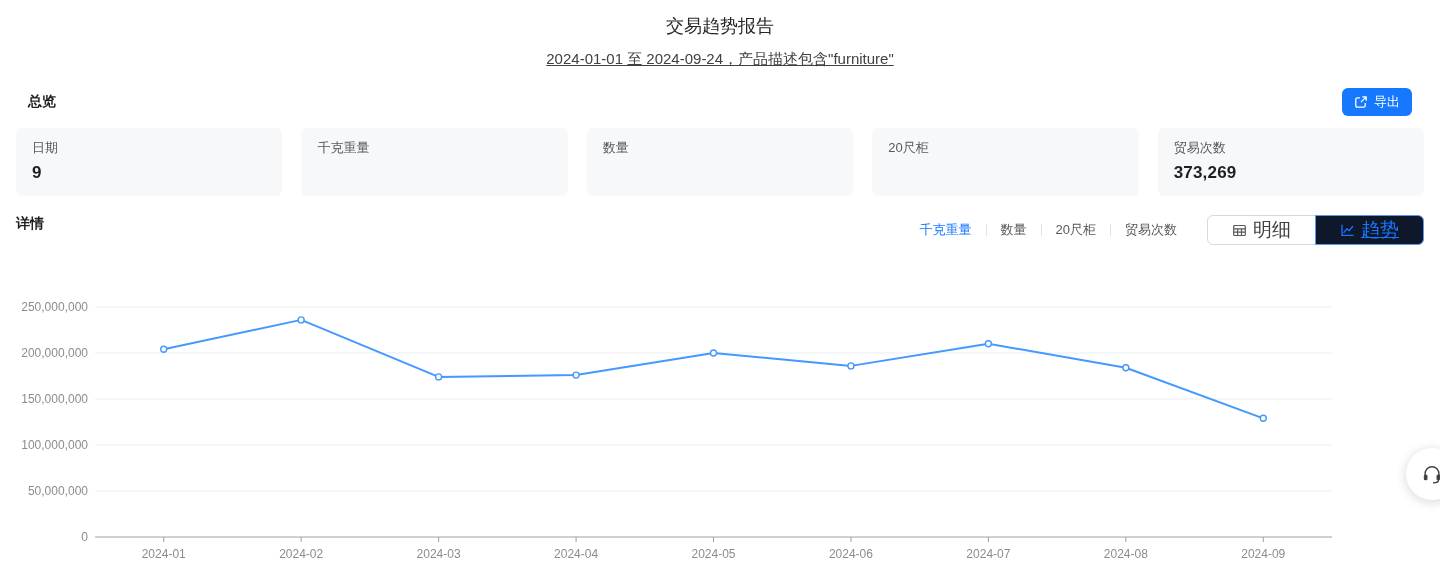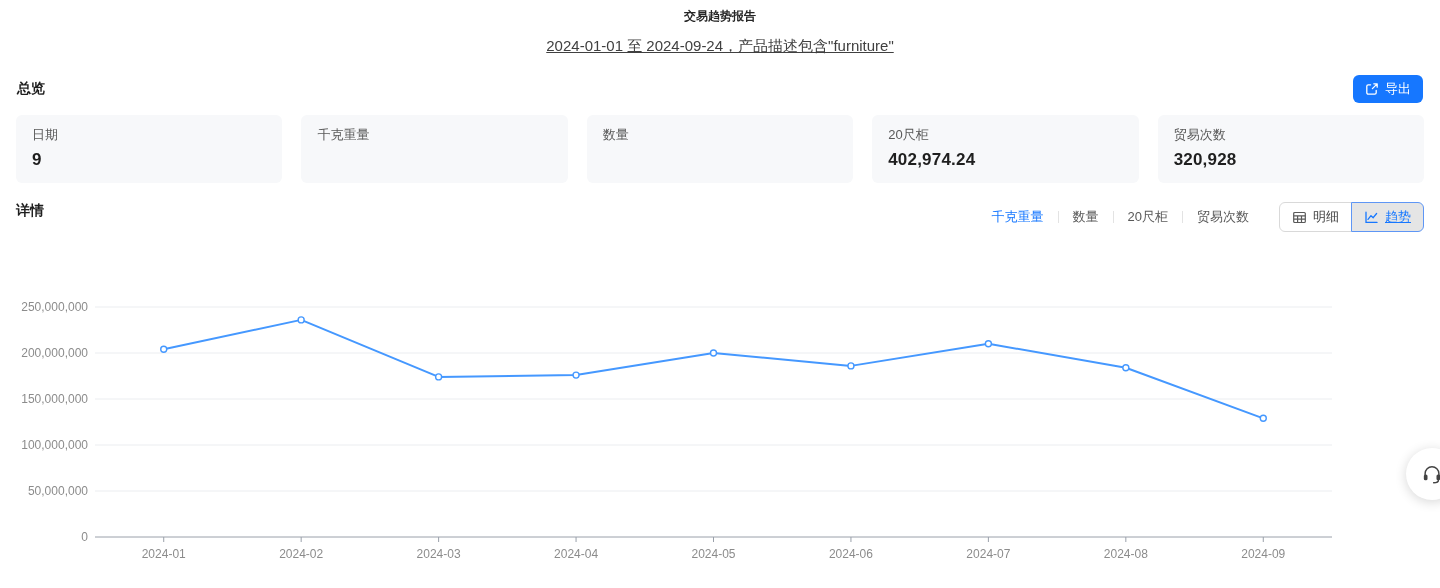--- a/index.html
+++ b/index.html
@@ -1,43 +1,43 @@
 <!DOCTYPE html>
 <html><head>
 <meta charset="utf-8">
 <style>
   html,body{margin:0;padding:0;}
   body{
     width:1440px;height:588px;overflow:hidden;background:#fff;position:relative;
     font-family:"Liberation Sans","DejaVu Sans",sans-serif;color:#262626;
   }
-  .report-title{text-align:center;font-size:12px;font-weight:700;color:#262626;padding-top:8px;}
+  .report-title{text-align:center;font-size:18px;font-weight:400;color:#262626;padding-top:14px;}
   .report-subtitle{text-align:center;font-size:15px;color:#404040;margin-top:12px;text-decoration:underline;}
 
-  .overview-bar{display:flex;justify-content:space-between;align-items:center;padding:0 17px;margin-top:19px;height:28px;}
+  .overview-bar{display:flex;justify-content:space-between;align-items:center;padding:0 28px;margin-top:19px;height:28px;}
   .section-label{font-size:14px;font-weight:700;color:#1f1f1f;}
   .export-btn{display:flex;align-items:center;gap:6px;background:#1677ff;color:#fff;font-size:13px;
     border:none;border-radius:6px;padding:0 12px;height:28px;cursor:pointer;font-family:inherit;}
 
   .cards{display:flex;gap:19px;padding:0 16px;margin-top:12px;}
   .card{flex:1;background:#f7f8fa;border-radius:6px;padding:11px 16px 13px;}
   .card-label{font-size:13px;color:#595959;}
   .card-value{font-size:17px;font-weight:700;color:#1f1f1f;margin-top:6px;letter-spacing:.2px;}
 
   .details-bar{display:flex;justify-content:space-between;align-items:flex-start;padding:0 16px;margin-top:19px;height:30px;}
   .metrics{display:flex;align-items:center;}
   .metric-tab{font-size:13px;color:#595959;cursor:pointer;}
   .metric-tab.active{color:#1677ff;}
   .sep{width:1px;height:12px;background:#e3e3e3;margin:0 14px;}
   .toggle{display:flex;margin-left:30px;}
-  .toggle-btn{display:flex;align-items:center;gap:6px;height:30px;padding:0 12px;font-size:13px;
+  .toggle-btn{display:flex;align-items:center;gap:6px;height:30px;padding:0 24px;font-size:19px;
     background:#fff;border:1px solid #d9d9d9;color:#404040;cursor:pointer;font-family:inherit;}
   .toggle-btn:first-child{border-radius:6px 0 0 6px;}
   .toggle-btn:last-child{border-radius:0 6px 6px 0;margin-left:-1px;}
-  .toggle-btn.active{background:#e5e5e5;border-color:#5e96f5;color:#1677ff;position:relative;z-index:1;text-decoration:underline;}
+  .toggle-btn.active{background:#0f172a;border-color:#5e96f5;color:#1677ff;position:relative;z-index:1;text-decoration:underline;}
 
   .chart-wrap{position:absolute;left:0;top:240px;width:1440px;height:348px;}
   text.tick{font-size:12px;fill:#8c8c8c;font-family:"Liberation Sans","DejaVu Sans",sans-serif;}
 
   .support-fab{position:absolute;left:1406px;top:448px;width:52px;height:52px;border-radius:50%;
     background:#fff;box-shadow:0 2px 12px rgba(0,0,0,.16);display:flex;align-items:center;justify-content:center;cursor:pointer;z-index:5;}
 </style>
 </head>
 <body>
 
@@ -63,25 +63,24 @@
     <div class="card-value">9</div>
   </div>
   <div class="card">
     <div class="card-label">千克重量</div>
   </div>
   <div class="card">
     <div class="card-label">数量</div>
   </div>
   <div class="card">
     <div class="card-label">20尺柜</div>
-    <div class="card-value">402,974.24</div>
   </div>
   <div class="card">
     <div class="card-label">贸易次数</div>
-    <div class="card-value">320,928</div>
+    <div class="card-value">373,269</div>
   </div>
 </div>
 
 <div class="details-bar">
   <span class="section-label">详情</span>
   <div class="metrics">
     <span class="metric-tab active">千克重量</span>
     <span class="sep"></span>
     <span class="metric-tab">数量</span>
     <span class="sep"></span>

